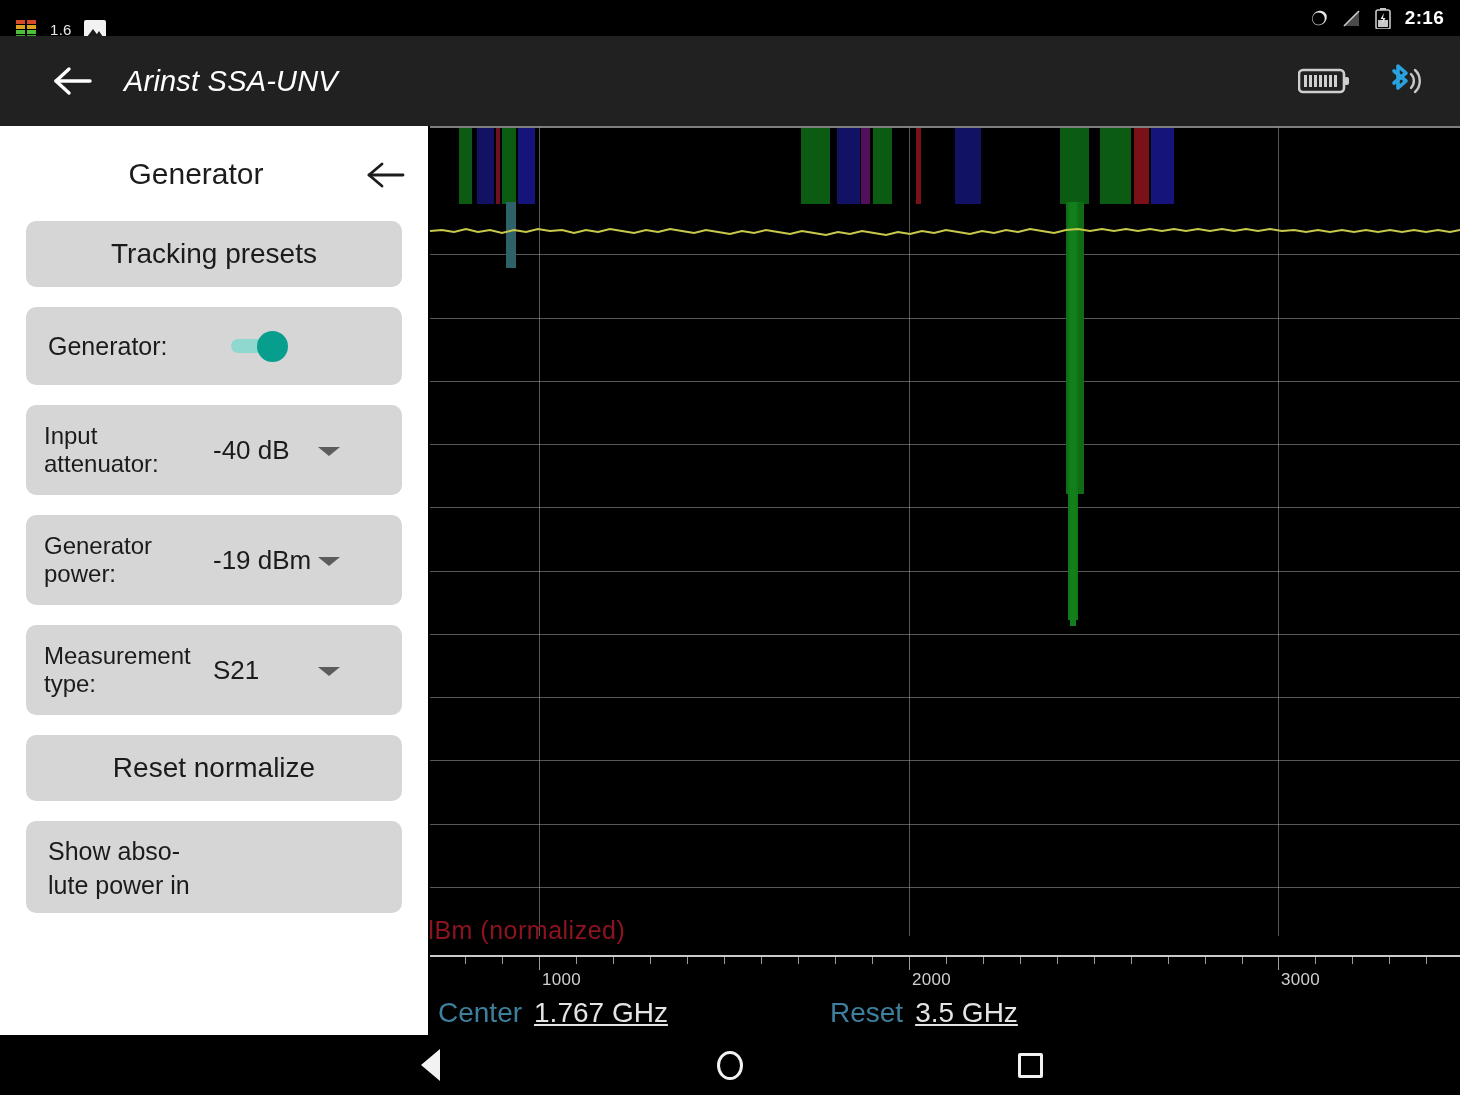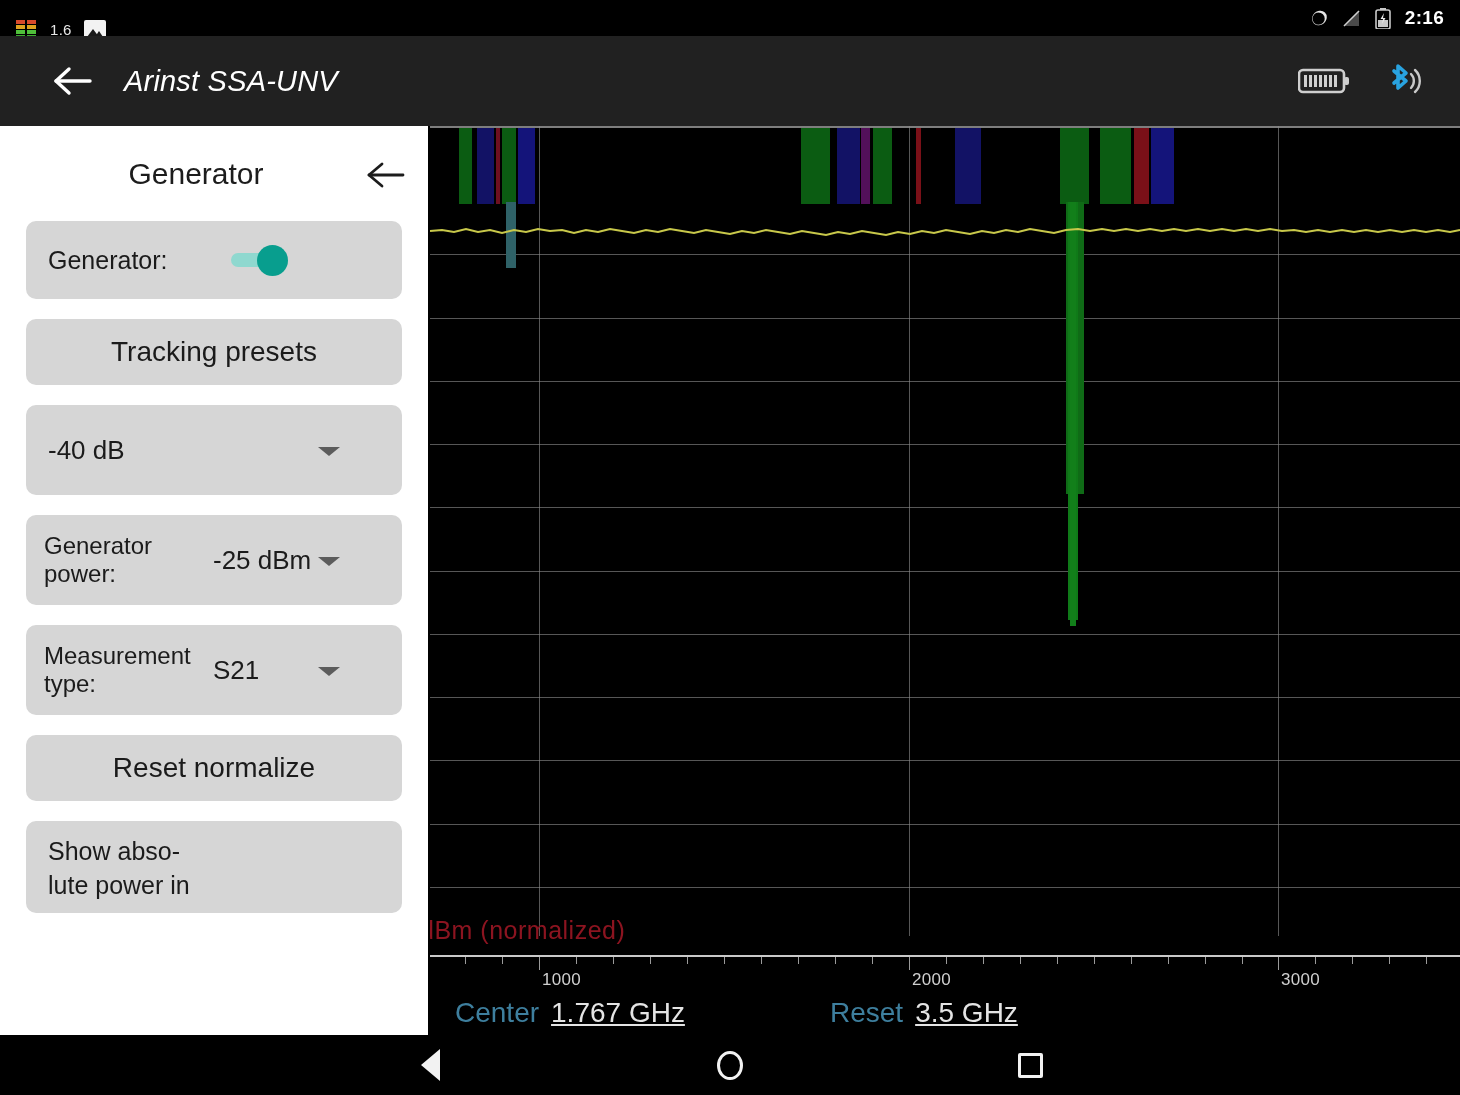--- a/index.html
+++ b/index.html
@@ -316,21 +316,21 @@
   <div class="tick minor" style="left:922px"></div>
   <div class="tick minor" style="left:959px"></div>
   <div class="tick minor" style="left:996px"></div>
 
   <div class="tick-label" style="left:113px">1000</div>
   <div class="tick-label" style="left:483px">2000</div>
   <div class="tick-label" style="left:852px">3000</div>
 </div>
 
 <div id="readouts">
-  <div class="ro" style="left:25px">
+  <div class="ro" style="left:8px">
     <span class="ro-key">Center</span>
     <span class="ro-val">1.767 GHz</span>
   </div>
   <div class="ro" style="left:400px">
     <span class="ro-key">Reset</span>
     <span class="ro-val">3.5 GHz</span>
   </div>
 </div>
 
 <div id="navbar">
@@ -349,44 +349,48 @@
   <div id="panel-header">
     <div id="panel-title">Generator</div>
     <div id="panel-collapse">
       <svg width="40" height="38" viewBox="0 0 40 38">
         <line x1="3" y1="19" x2="37" y2="19" stroke="#1c1c1c" stroke-width="2.8" stroke-linecap="round"></line>
         <polyline points="16,8 3,19 16,30" fill="none" stroke="#1c1c1c" stroke-width="2.8" stroke-linecap="round" stroke-linejoin="round"></polyline>
       </svg>
     </div>
   </div>
 
+  <div class="row row-btn">
+    <span class="lbl">Tracking presets</span>
+  </div>
+
   <div class="row row-toggle">
     <span class="lbl">Generator:</span>
     <span class="switch">
       <span class="switch-track"></span>
       <span class="switch-knob"></span>
     </span>
   </div>
 
-  <div class="row row-btn">
-    <span class="lbl">Tracking presets</span>
-  </div>
-
 
   <div class="row row-select">
+    <span class="sel-label">
+      <span>Input</span><br>
+      <span>attenuator:</span>
+    </span>
     <span class="sel-value">-40 dB</span>
     <span class="sel-caret"></span>
   </div>
 
   <div class="row row-select">
     <span class="sel-label">
       <span>Generator</span><br>
       <span>power:</span>
     </span>
-    <span class="sel-value">-25 dBm</span>
+    <span class="sel-value">-19 dBm</span>
     <span class="sel-caret"></span>
   </div>
 
   <div class="row row-select">
     <span class="sel-label">
       <span>Measurement</span><br>
       <span>type:</span>
     </span>
     <span class="sel-value">S21</span>
     <span class="sel-caret"></span>

